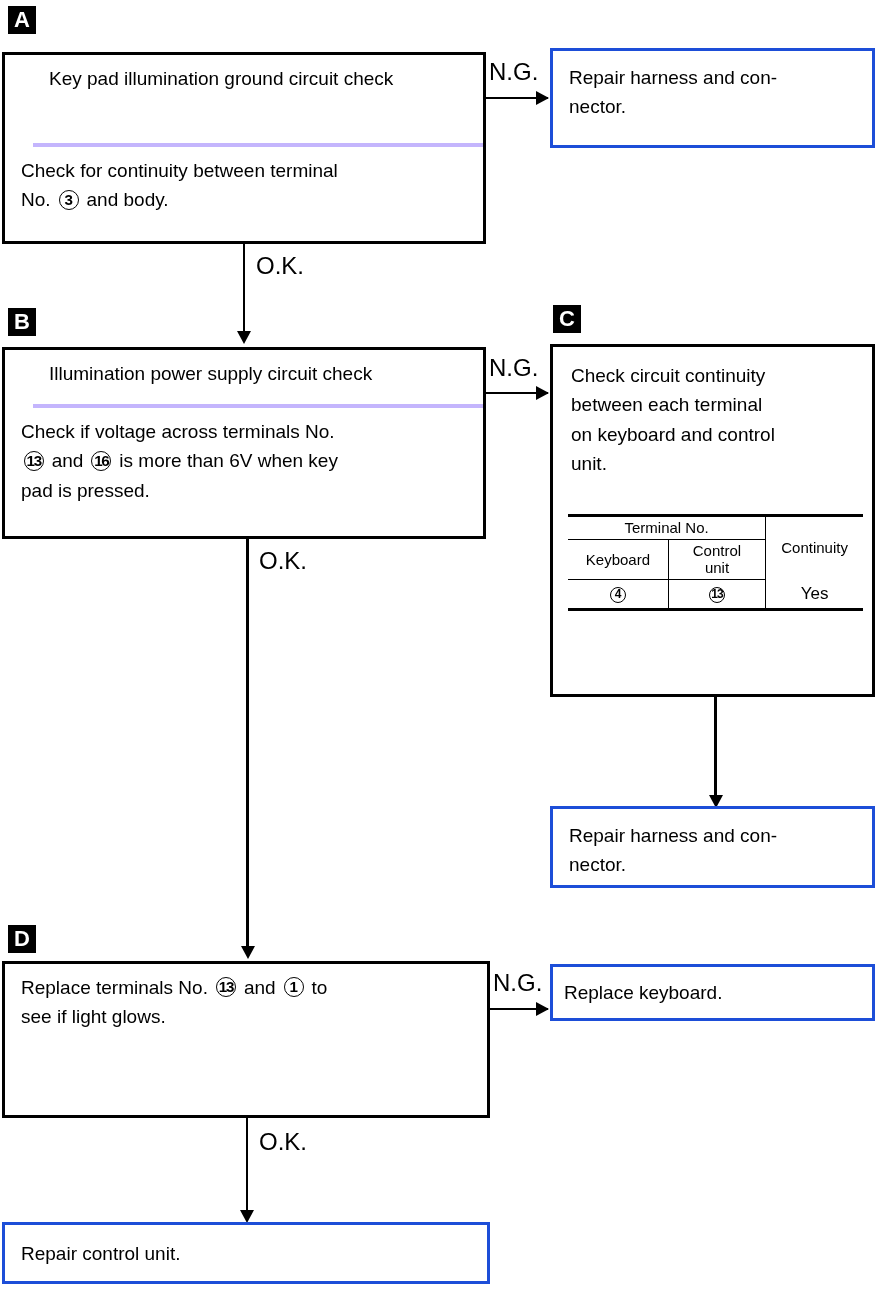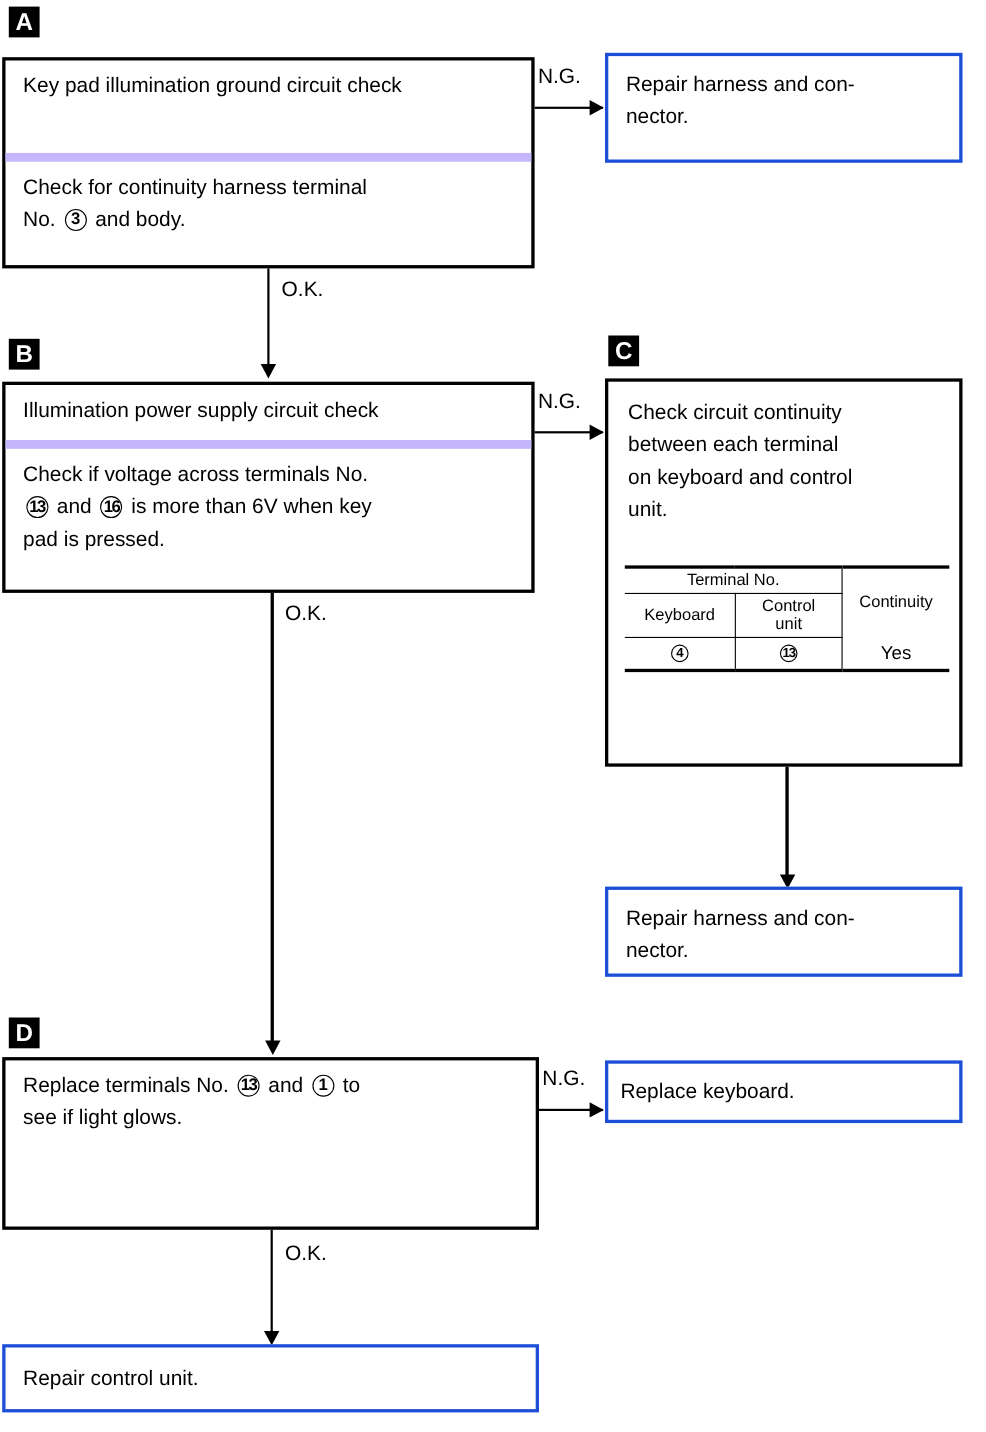--- a/index.html
+++ b/index.html
@@ -39,21 +39,22 @@
     border: 3px solid #000000;
     background: #ffffff;
   }
   .box-cell {
     box-sizing: border-box;
     padding: 9px 14px 10px 16px;
     font-size: 19px;
     line-height: 1.55;
   }
   .box-cell.divider-below {
-    border-bottom: 8px solid #c4b5fd;
+    border-bottom: 4px solid #c4b5fd;
+    margin-left: 28px;
   }
   .plain-box {
     position: absolute;
     box-sizing: border-box;
     border: 3px solid #1d4ed8;
     background: #ffffff;
     padding: 12px 14px 10px 16px;
     font-size: 19px;
     line-height: 1.55;
   }
@@ -98,21 +99,21 @@
   .arrow-right {
     position: absolute;
     width: 0;
     height: 0;
     border-top: 7px solid transparent;
     border-bottom: 7px solid transparent;
     border-left: 13px solid #000000;
   }
   .edge-label {
     position: absolute;
-    font-size: 19px;
+    font-size: 24px;
     line-height: 1;
     white-space: nowrap;
   }
 
   
   .ctable {
     position: absolute;
     border-collapse: collapse;
     font-size: 15px;
     background: #ffffff;
@@ -132,21 +133,21 @@
 </head>
 <body>
 
 <div id="page">
 
   <div class="badge" style="left:8px; top:6px;">A</div>
 
   <div class="box" style="left:2px; top:52px; width:484px; height:192px;">
     <div class="box-cell divider-below" style="height:92px;">Key pad illumination ground circuit check</div>
     <div class="box-cell" style="height:97px;">
-      <span>Check for continuity harness terminal</span><br>
+      <span>Check for continuity between terminal</span><br>
       <span>No.</span>
       <span class="cnum">3</span>
       <span>and body.</span>
     </div>
   </div>
 
   <div class="edge-label" style="left:489px; top:60px;">N.G.</div>
   <div class="hline" style="left:486px; top:97px; width:62px;"></div>
   <div class="arrow-right" style="left:536px; top:91px;"></div>
 

